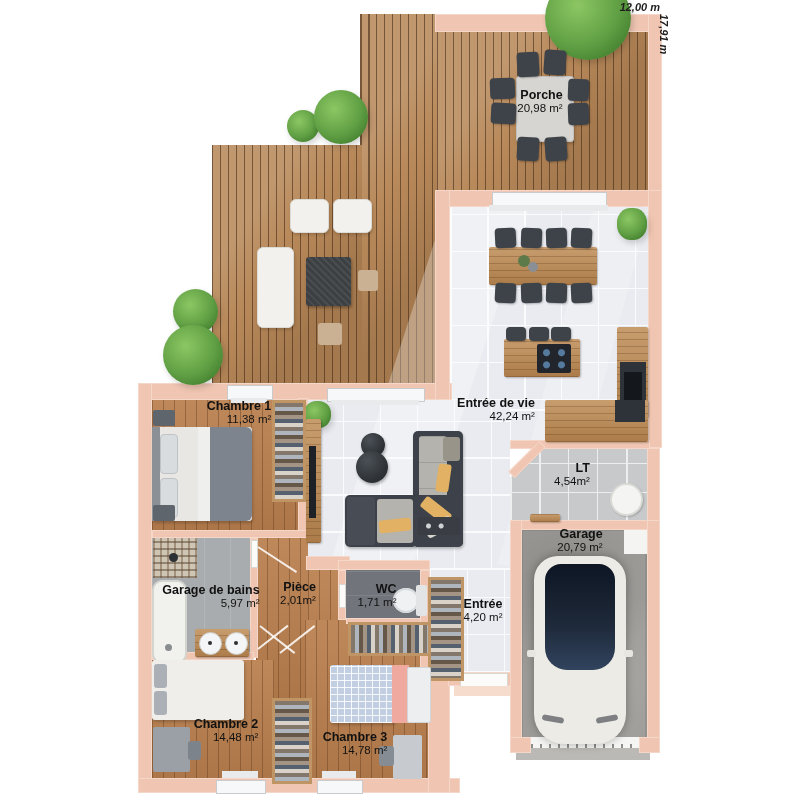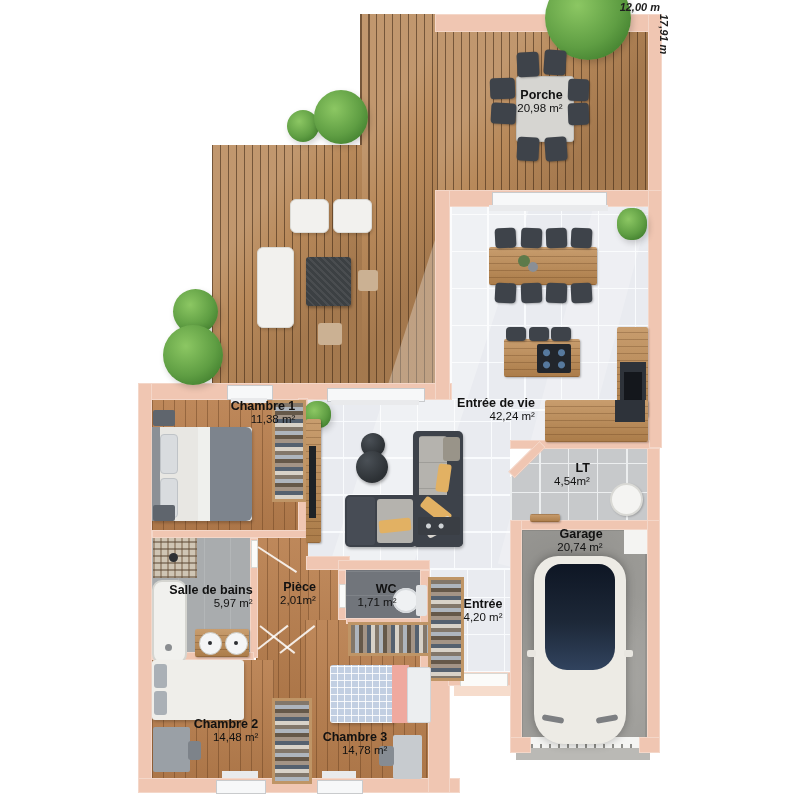--- a/index.html
+++ b/index.html
@@ -258,34 +258,34 @@
   <div class="abs" style="left:596px;top:716px;width:22px;height:6px;background:#7d7f82;border-radius:3px;transform:rotate(-10deg);"></div>
 
   <div class="room-label" style="left:540px;top:89px;">
     <div class="rname">Porche</div>
     <div class="rarea">20,98 m²</div>
   </div>
   <div class="room-label" style="left:496px;top:397px;">
     <div class="rname">Entrée de vie</div>
     <div class="rarea">42,24 m²</div>
   </div>
-  <div class="room-label" style="left:239px;top:400px;margin-left:24px;">
+  <div class="room-label" style="left:239px;top:400px;">
     <div class="rname">Chambre 1</div>
     <div class="rarea">11,38 m²</div>
   </div>
   <div class="room-label" style="left:572px;top:462px;">
     <div class="rname">LT</div>
     <div class="rarea">4,54m²</div>
   </div>
   <div class="room-label" style="left:580px;top:528px;">
     <div class="rname">Garage</div>
-    <div class="rarea">20,74 m²</div>
+    <div class="rarea">20,79 m²</div>
   </div>
   <div class="room-label" style="left:211px;top:584px;">
-    <div class="rname">Salle de bains</div>
+    <div class="rname">Garage de bains</div>
     <div class="rarea">5,97 m²</div>
   </div>
   <div class="room-label" style="left:298px;top:581px;">
     <div class="rname">Pièce</div>
     <div class="rarea">2,01m²</div>
   </div>
   <div class="room-label" style="left:377px;top:583px;">
     <div class="rname">WC</div>
     <div class="rarea">1,71 m²</div>
   </div>

